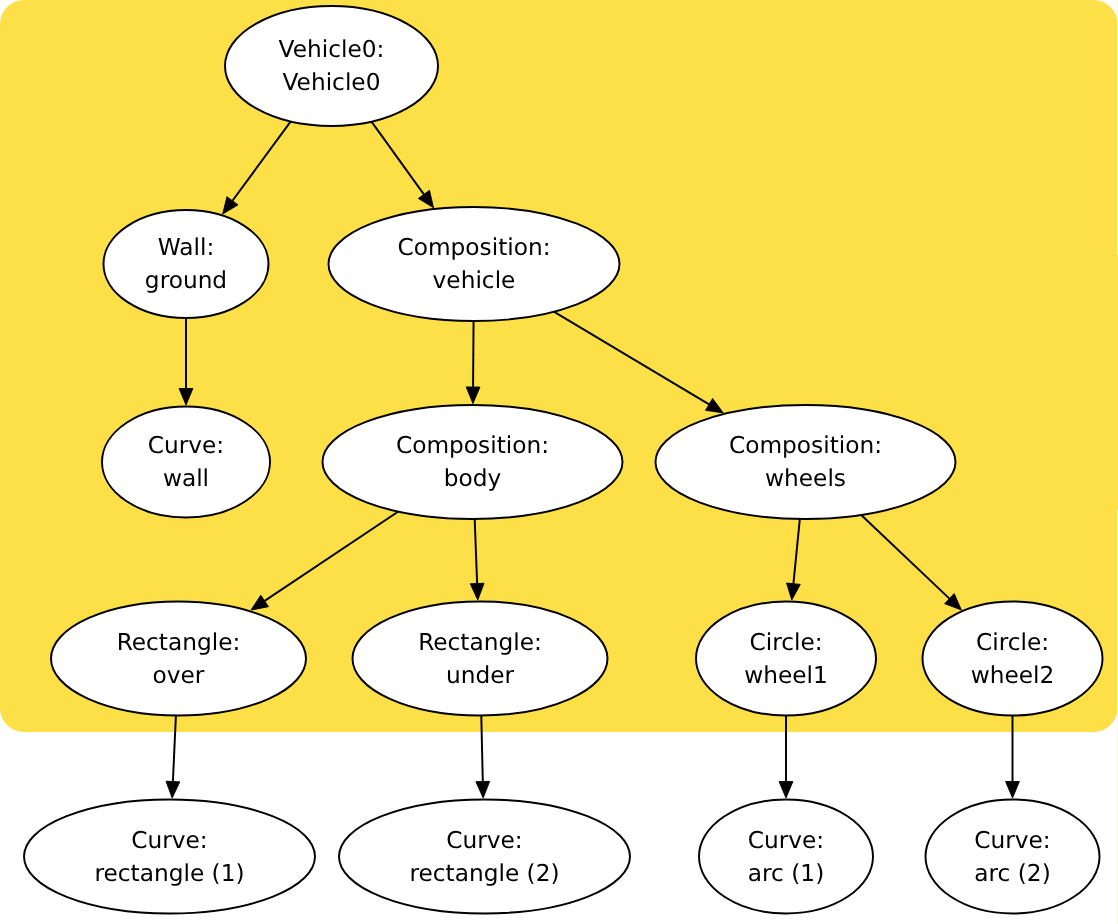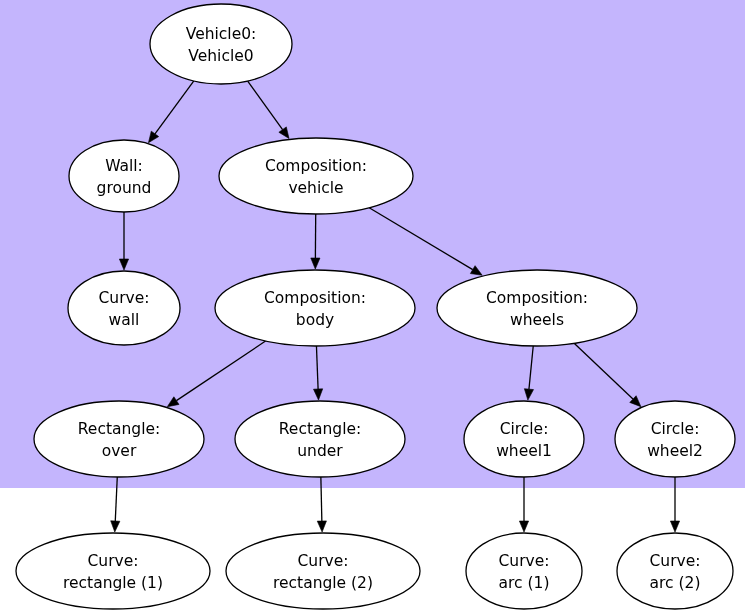--- a/index.html
+++ b/index.html
@@ -10,21 +10,22 @@
   body {
     width: 745px;
     height: 616px;
     font-family: "DejaVu Sans", sans-serif;
     overflow: hidden;
   }
   #graph-canvas {
     position: relative;
     width: 745px;
     height: 488px;
-    background: #c4b5fd;
+    background: #fde047;
+    border-radius: 16px;
   }
   #graph-svg {
     position: absolute;
     top: 0;
     left: 0;
     width: 745px;
     height: 616px;
   }
   .node-ellipse {
     fill: #ffffff;

